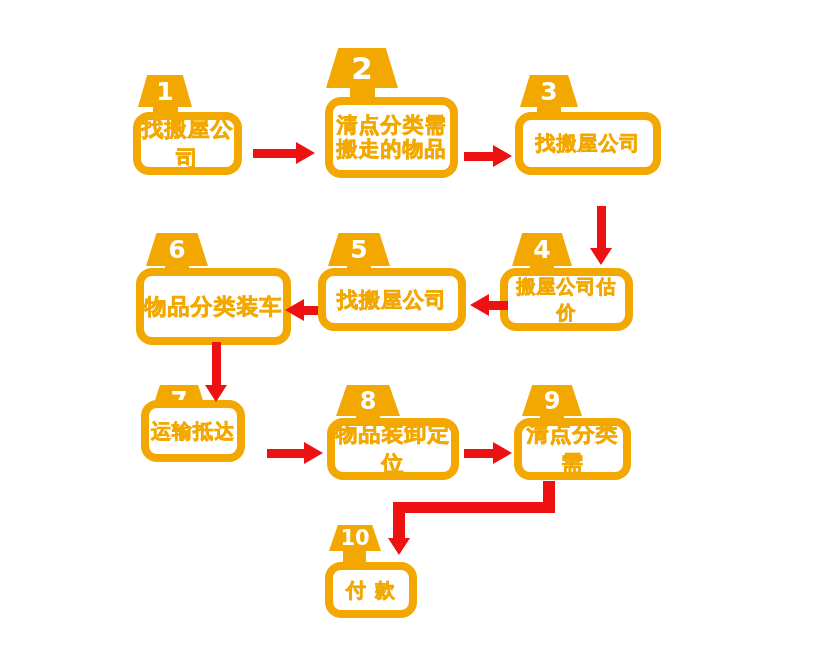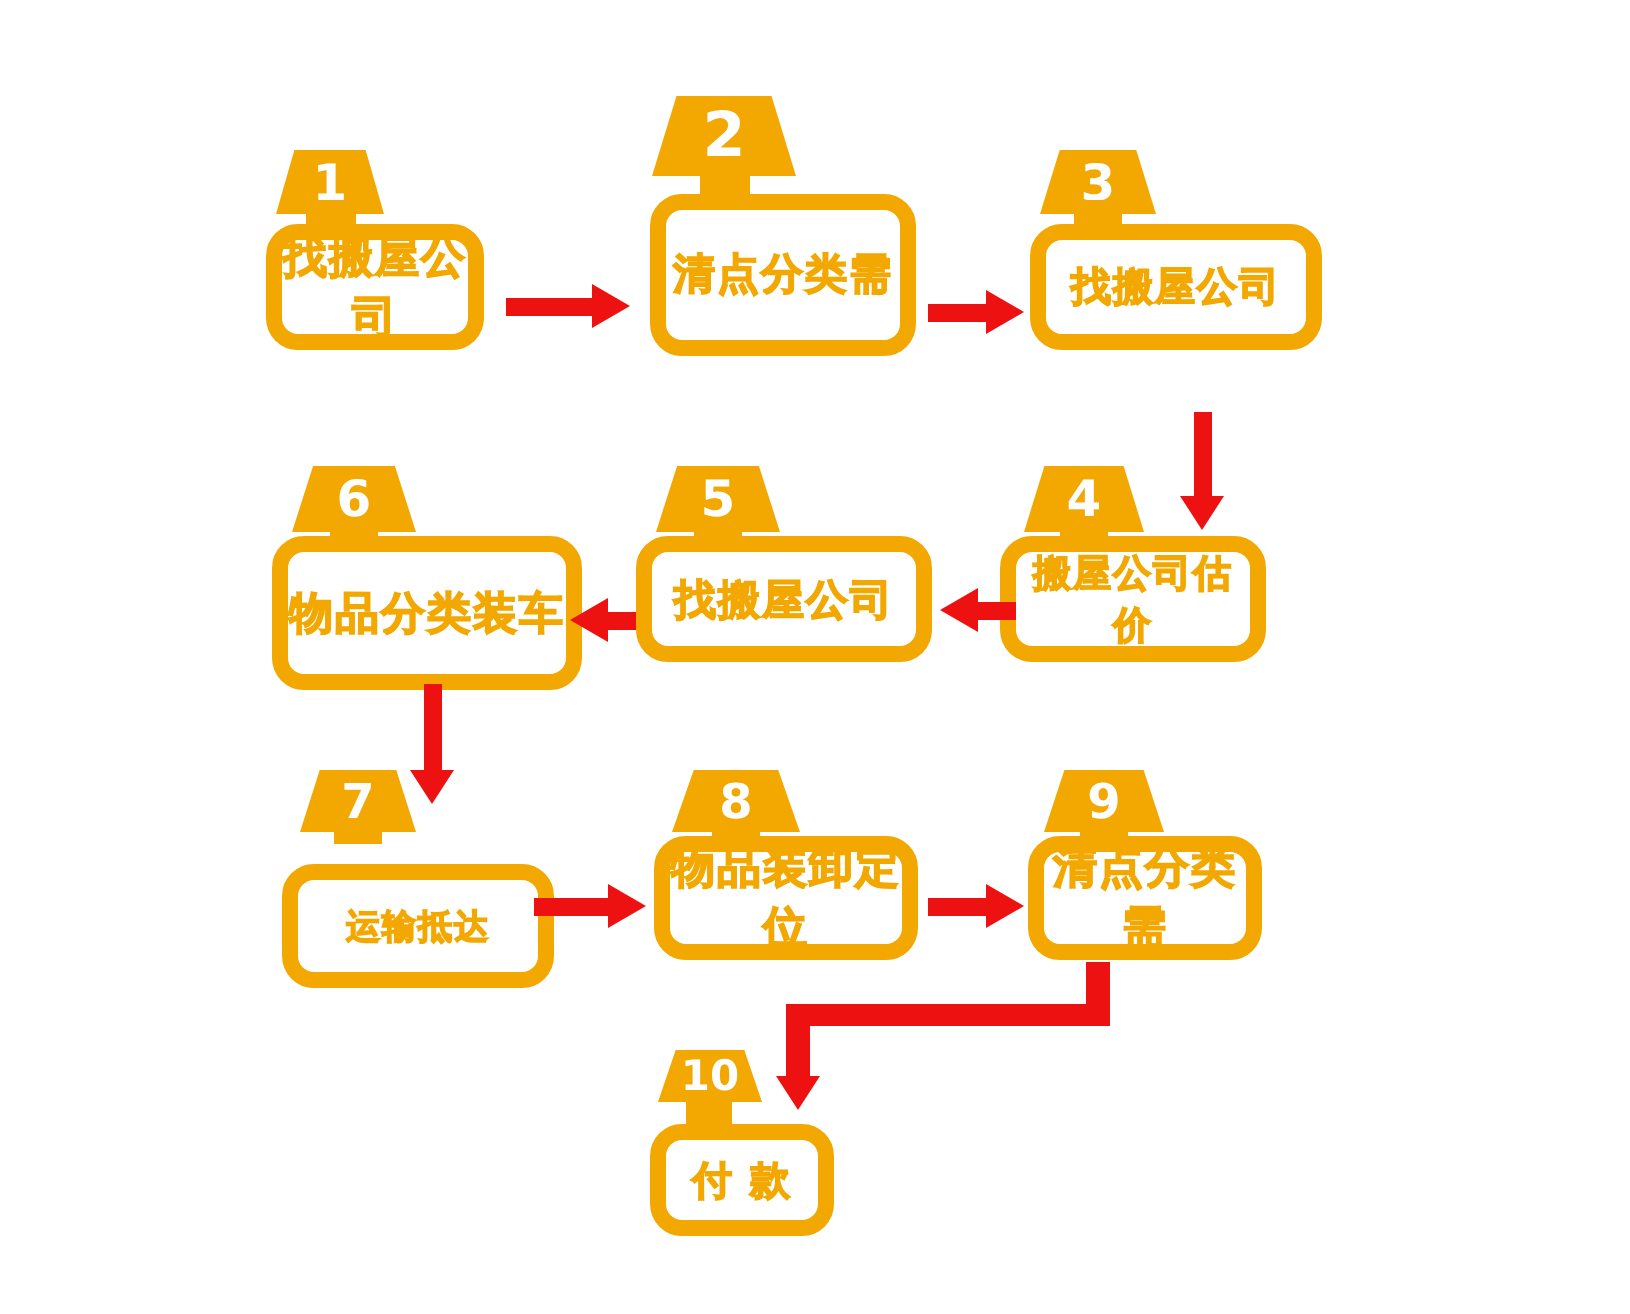--- a/index.html
+++ b/index.html
@@ -91,20 +91,21 @@
   </div>
 
   <div class="step">
     <div class="tab" style="left:326px;top:48px;width:72px;height:40px;font-size:31px">
       <span>2</span>
     </div>
     <div class="stem" style="left:350px;top:82px;width:25px;height:19px"></div>
     <div class="box" style="left:325px;top:97px;width:133px;height:81px;font-size:21px">
       <span class="label">
         <span class="line">清点分类需</span>
+        <span class="line">搬走的物品</span>
       </span>
     </div>
   </div>
 
   <div class="step">
     <div class="tab" style="left:520px;top:75px;width:58px;height:32px;font-size:25px">
       <span>3</span>
     </div>
     <div class="stem" style="left:537px;top:100px;width:24px;height:16px"></div>
     <div class="box" style="left:515px;top:112px;width:146px;height:63px;font-size:20px">
@@ -140,21 +141,21 @@
     <div class="box" style="left:136px;top:268px;width:155px;height:77px;font-size:22px">
       <span class="label">物品分类装车</span>
     </div>
   </div>
 
   <div class="step">
     <div class="tab" style="left:150px;top:385px;width:58px;height:31px;font-size:24px">
       <span>7</span>
     </div>
     <div class="stem" style="left:167px;top:410px;width:24px;height:12px"></div>
-    <div class="box" style="left:141px;top:432px;width:136px;height:62px;font-size:17px">
+    <div class="box" style="left:141px;top:400px;width:104px;height:62px;font-size:20px">
       <span class="label">运输抵达</span>
     </div>
   </div>
 
   <div class="step">
     <div class="tab" style="left:336px;top:385px;width:64px;height:31px;font-size:24px">
       <span>8</span>
     </div>
     <div class="stem" style="left:356px;top:410px;width:24px;height:12px"></div>
     <div class="box" style="left:327px;top:418px;width:132px;height:62px;font-size:22px">

